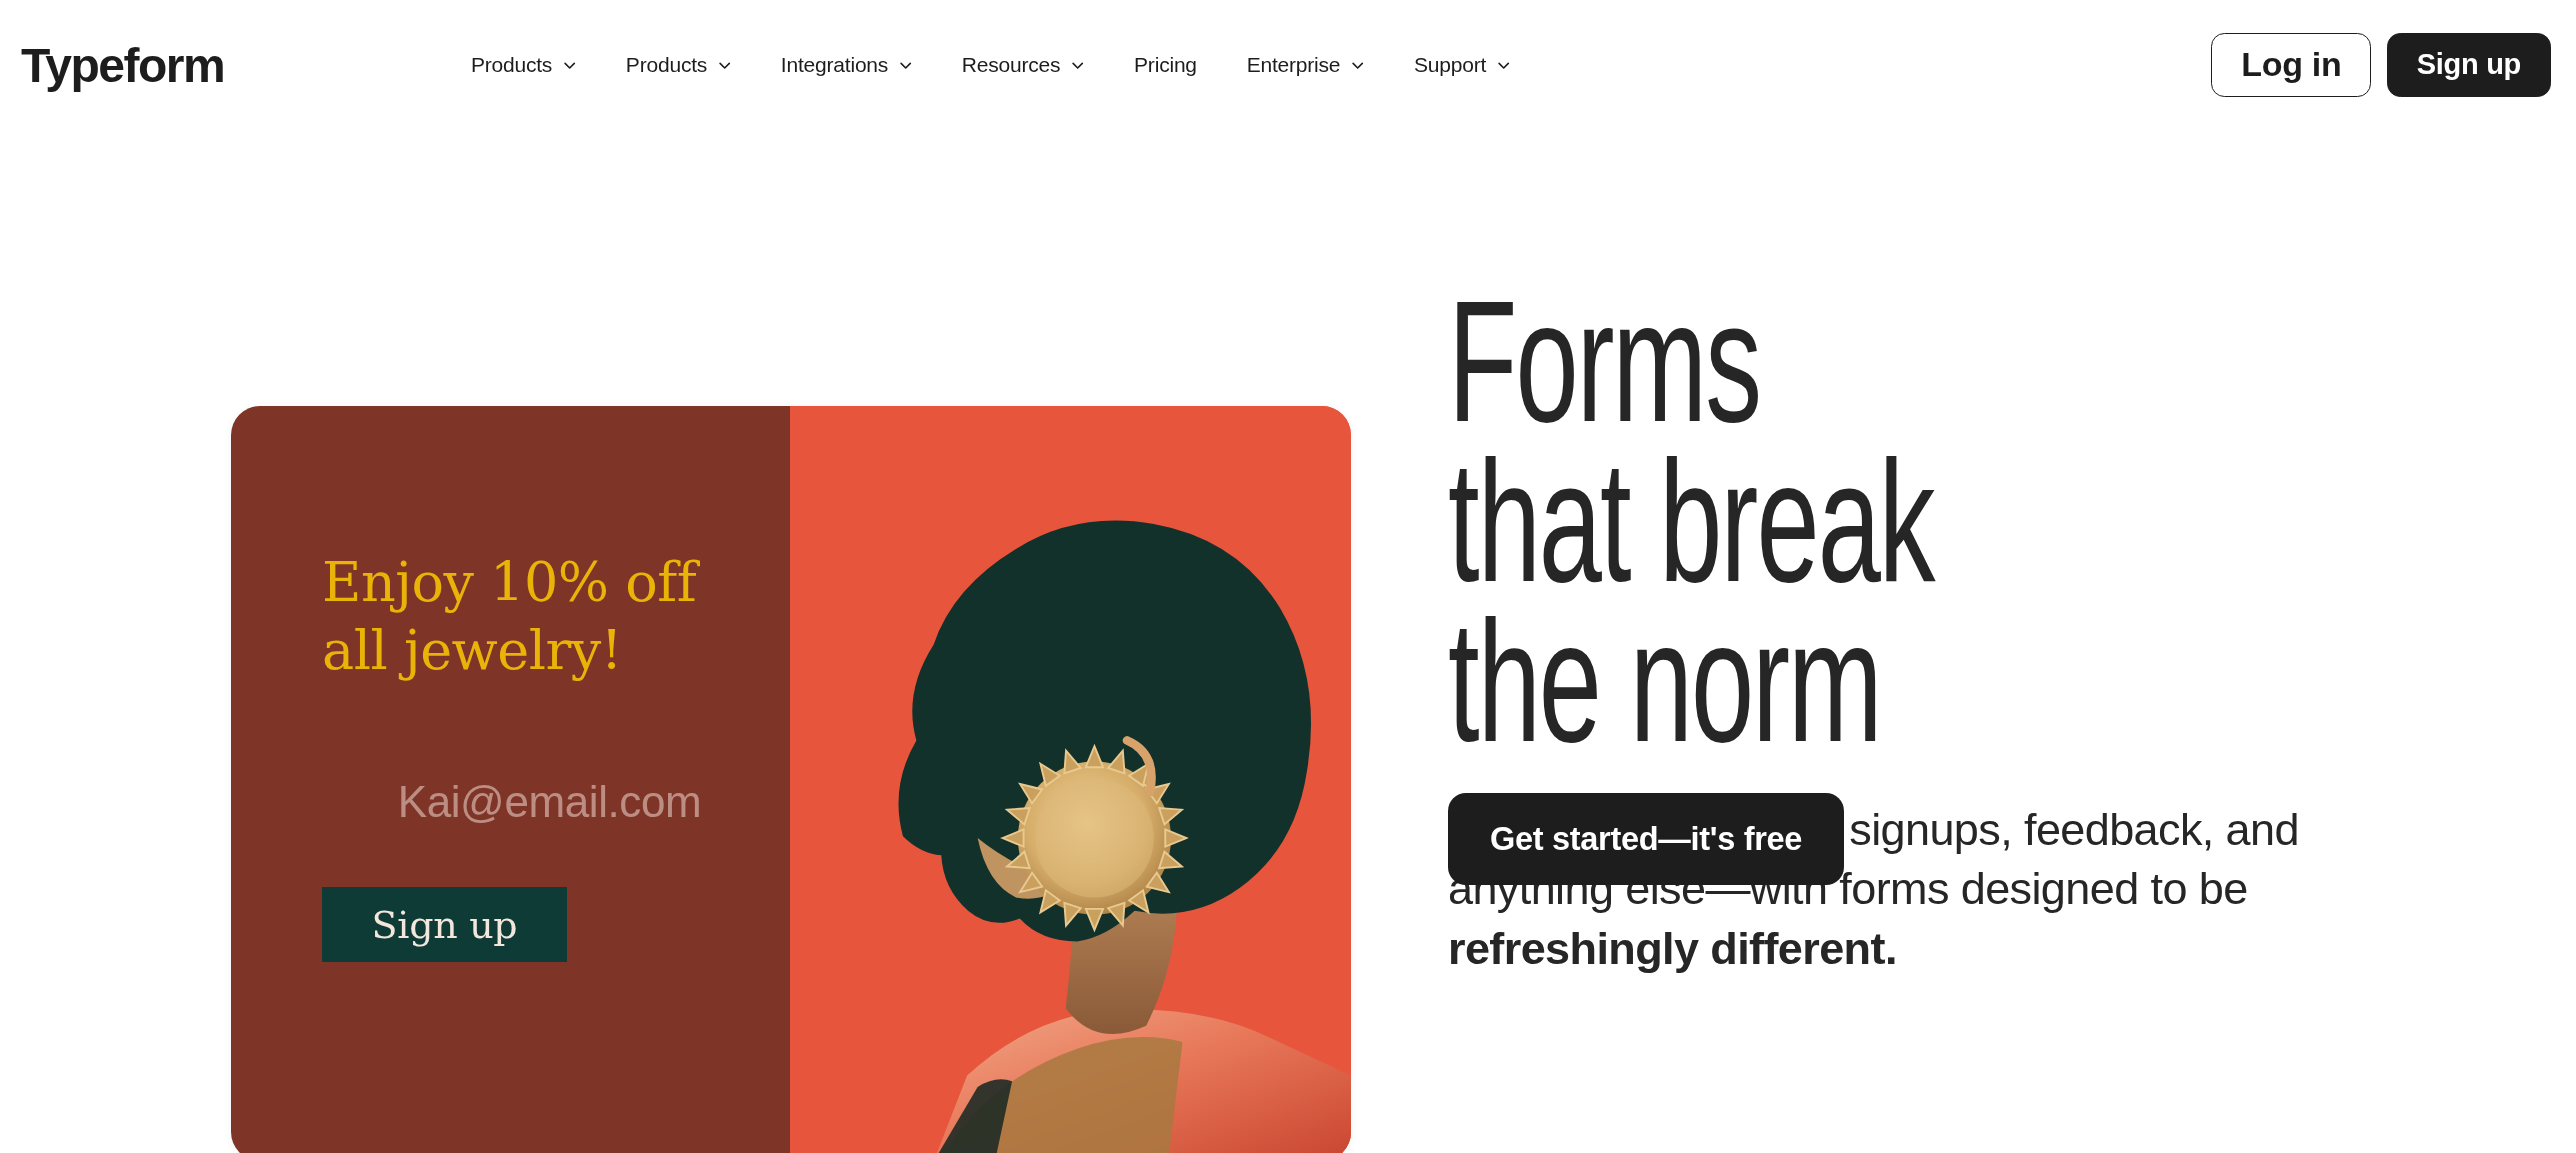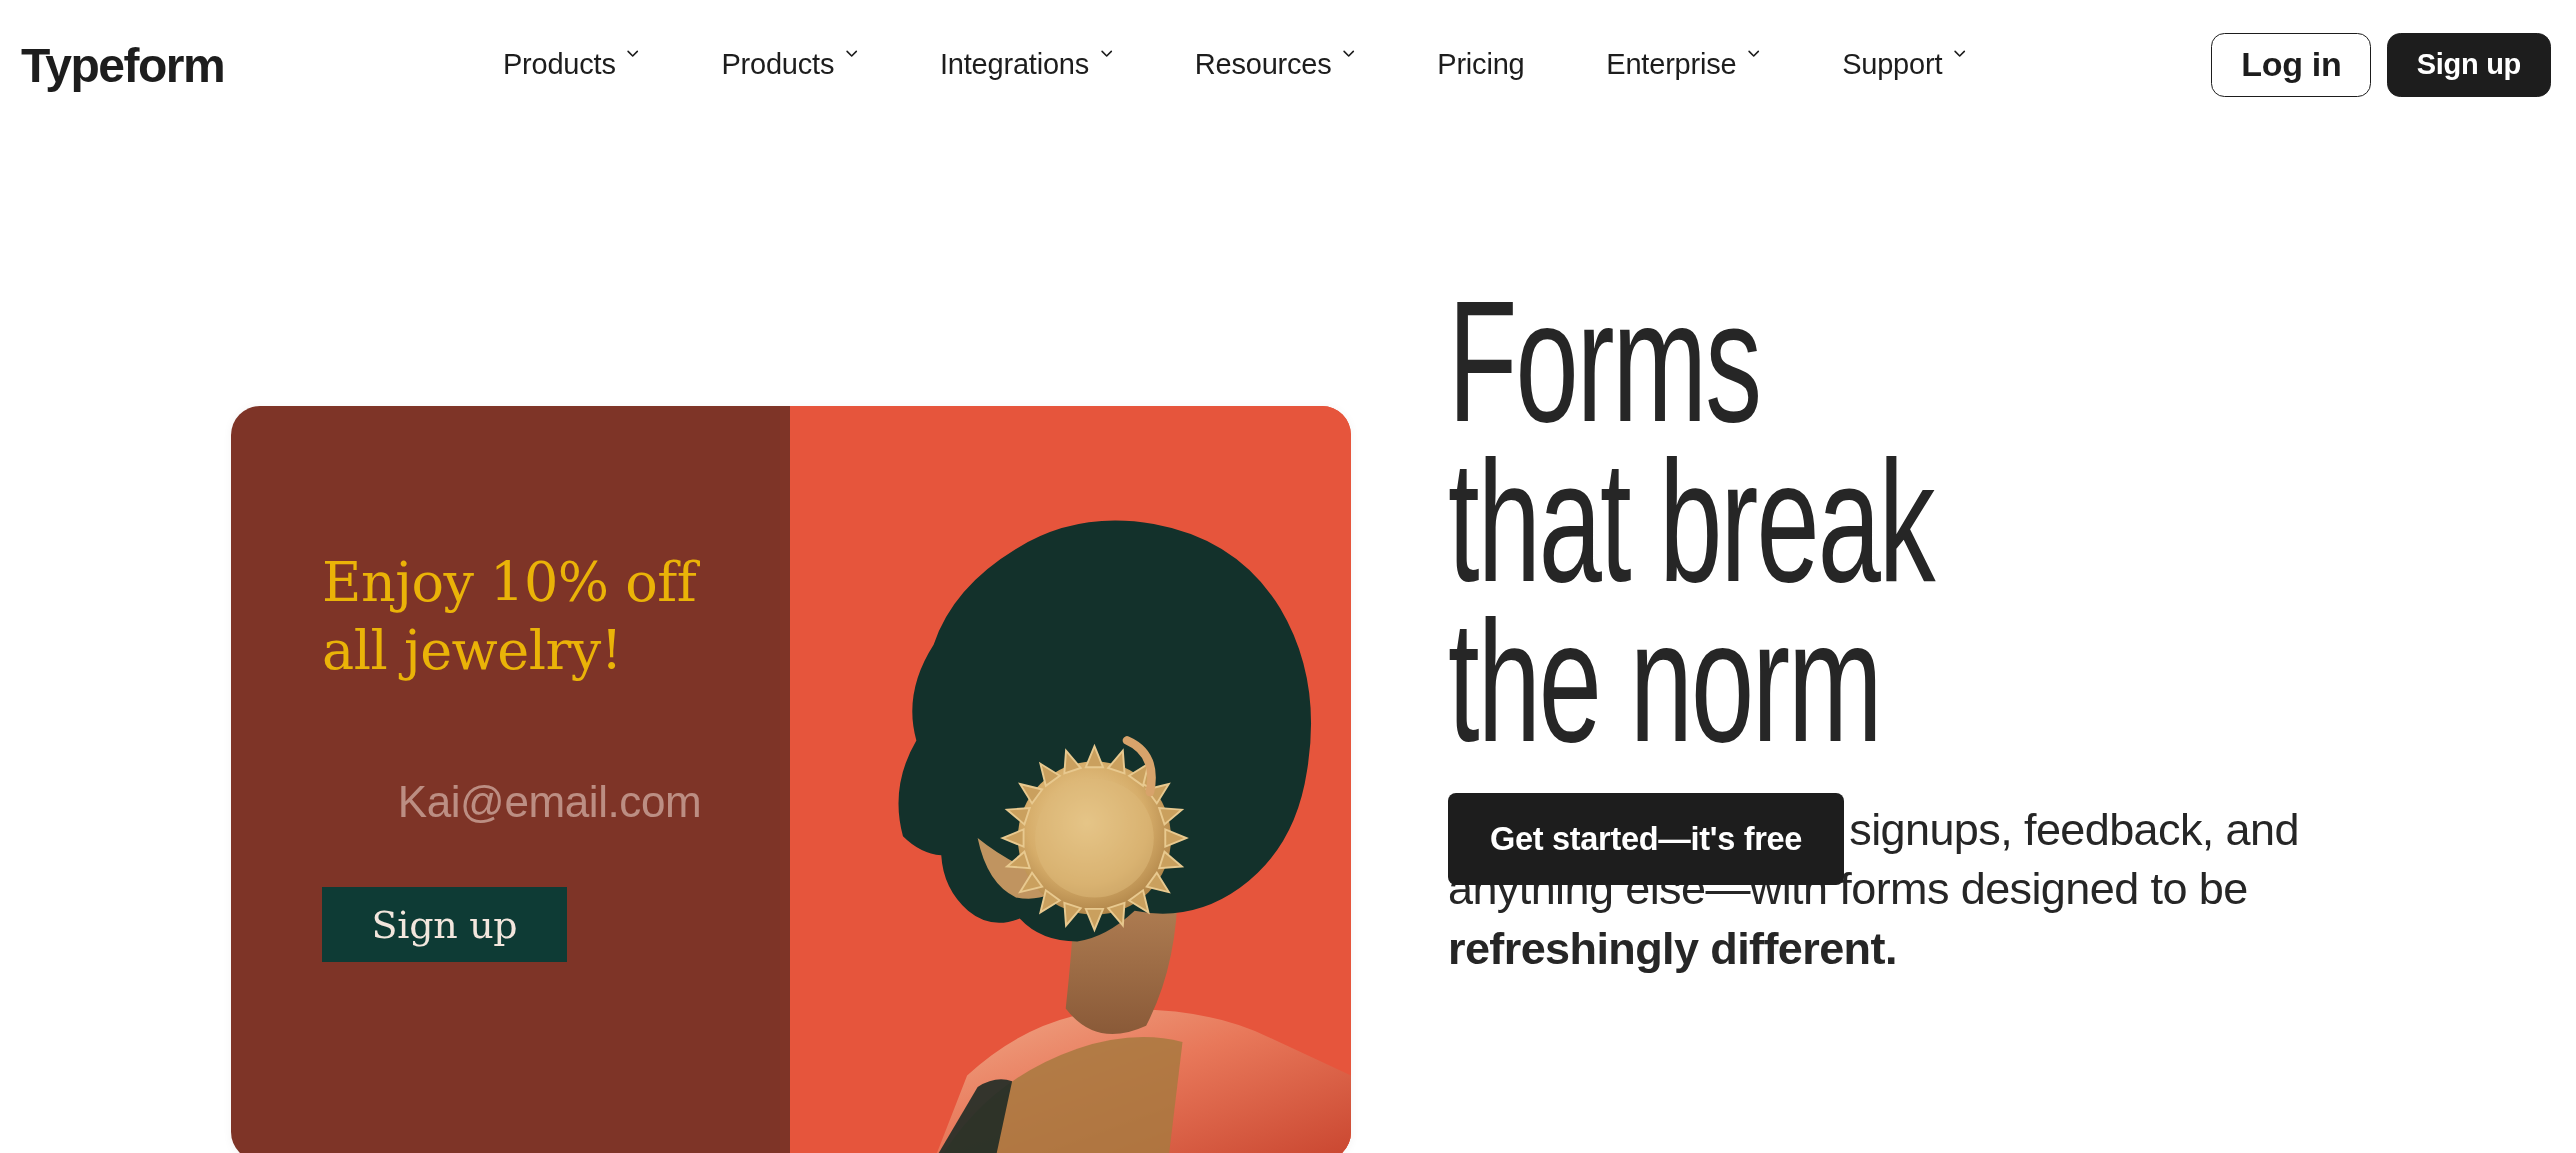--- a/index.html
+++ b/index.html
@@ -30,26 +30,25 @@
     cursor:pointer;
   }
   .nav{
     position:absolute; left:469px; top:50%;
     transform:translateY(-50%);
     display:flex; align-items:center;
     gap:46px;
     white-space:nowrap;
   }
   .nav-item{
-    display:flex; align-items:flex-start; gap:10.5px;
-    font-size:29px; color:#1d1d1d;
+    display:flex; align-items:flex-end; gap:10.5px;
+    font-size:21px; color:#1d1d1d;
     letter-spacing:-0.2px;
     cursor:pointer; line-height:1;
     padding:5.7px 1.9px;
-    margin-left:32px;
   }
   .chev{
     display:inline-block;
     width:13.4px; height:13.4px;
     position:relative; top:-2.9px;
   }
   .chev svg{ display:block; width:100%; height:100%; }
 
   .auth{
     position:absolute; right:25px; top:50%;
@@ -169,21 +168,21 @@
     color:#262626;
     letter-spacing:-0.6px;
   }
   .subhead b{ font-weight:700; }
   .cta{
     position:absolute;
     left:0; top:511px;
     height:92px; padding:0 42px;
     display:flex; align-items:center; justify-content:center;
     background:#1d1d1d; color:#ffffff;
-    border-radius:8px;
+    border-radius:18px;
     font-size:32.5px; font-weight:700;
     letter-spacing:-0.3px;
     font-family:"Liberation Sans", sans-serif;
     cursor:pointer; white-space:nowrap;
   }
 </style>
 </head>
 <body>
 
 <div class="header">

